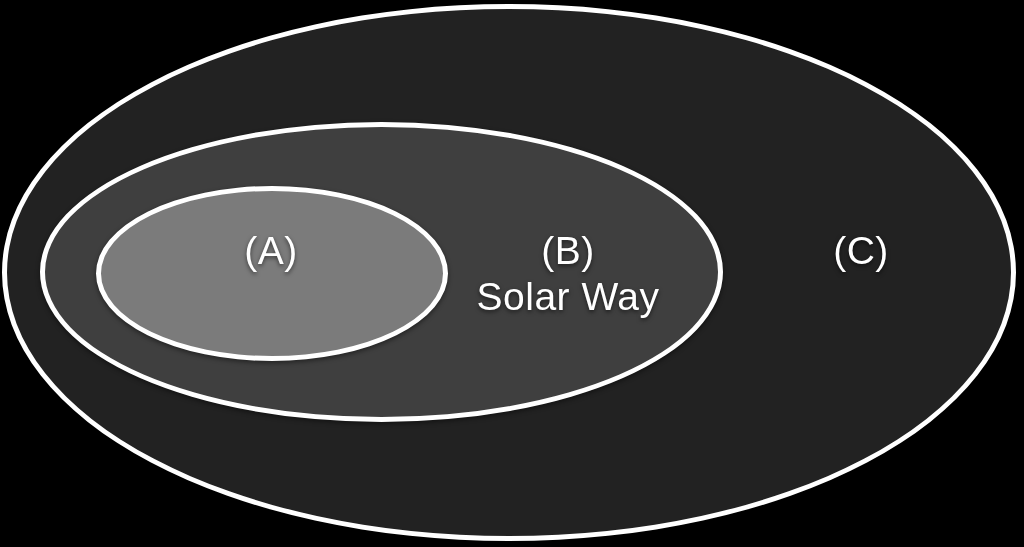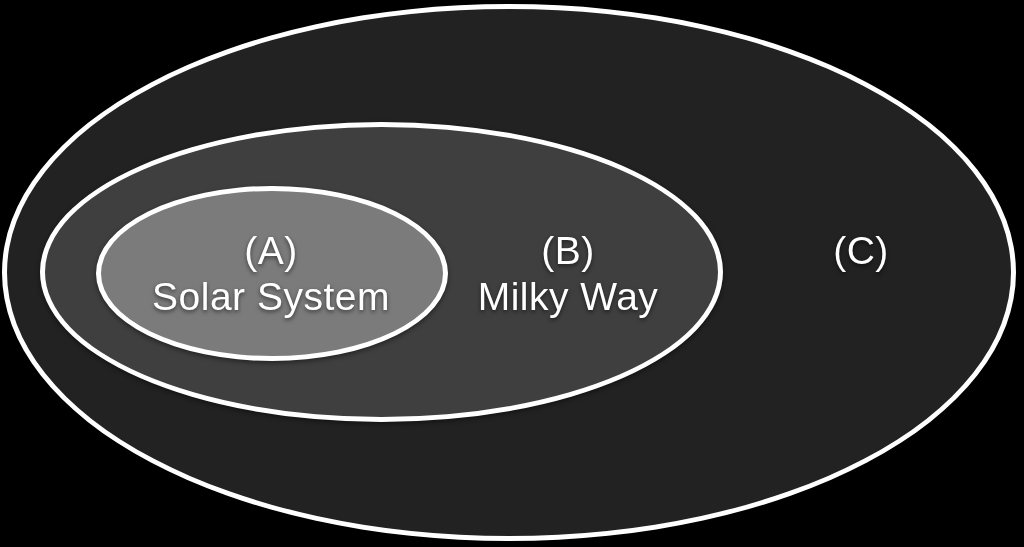--- a/index.html
+++ b/index.html
@@ -66,25 +66,24 @@
 <div class="canvas">
 
   <div class="ellipse ellipse-c" style="background-color: rgb(34, 34, 34);"></div>
 
   <div class="ellipse ellipse-b" style="background-color: rgb(63, 63, 63);"></div>
 
   <div class="ellipse ellipse-a" style="background-color: rgb(123, 123, 123);"></div>
 
   <div class="label label-a">
     <div>(A)</div>
-    <div>Solar System</div>
   </div>
 
   <div class="label label-b">
     <div>(B)</div>
-    <div>Milky Way</div>
+    <div>Solar Way</div>
   </div>
 
   <div class="label label-c">
     <div>(C)</div>
   </div>
 
 </div>
 
 </body></html>

